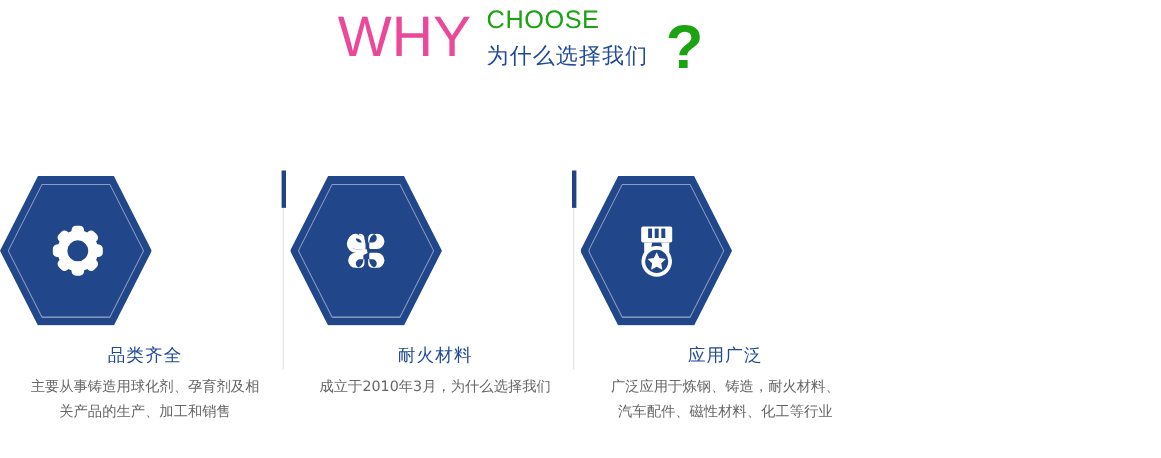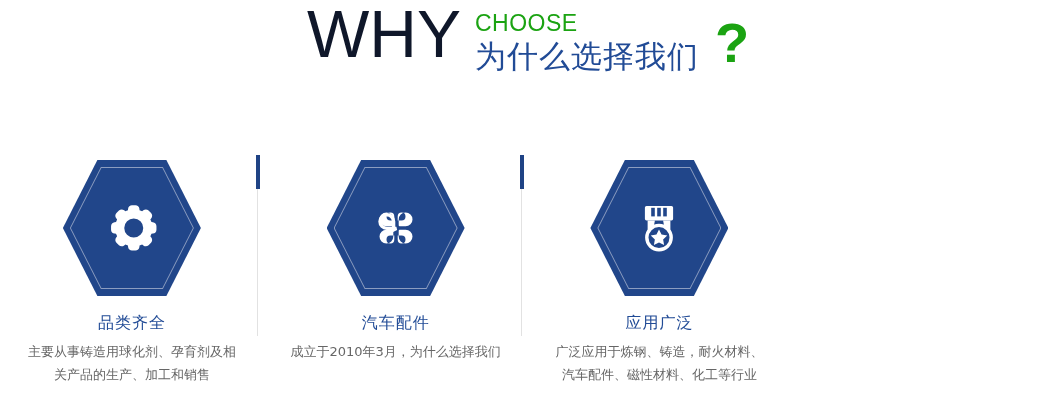--- a/index.html
+++ b/index.html
@@ -24,43 +24,43 @@
     height: 95px;
   }
   .heading-inner {
     position: absolute;
     left: 307px;
     top: 0;
     display: flex;
     align-items: flex-start;
   }
   .why-word {
-    font-size: 66px;
+    font-size: 52px;
     line-height: 64px;
     font-weight: 400;
-    color: #0f172a;
+    color: #ec4899;
     letter-spacing: 0px;
     font-family: "Liberation Sans", "DejaVu Sans", sans-serif;
     margin-top: 2px;
   }
   .choose-block {
     margin-left: 14px;
     display: flex;
     flex-direction: column;
-    margin-top: 10px;
+    margin-top: 4px;
   }
   .choose-word {
     font-size: 23px;
     line-height: 26px;
     color: #1ba312;
     letter-spacing: 0.5px;
     font-family: "Liberation Sans", "DejaVu Sans", sans-serif;
   }
   .cn-sub {
-    font-size: 31px;
+    font-size: 20px;
     line-height: 36px;
     color: #214b96;
     letter-spacing: 1px;
     margin-top: 2px;
     font-family: "DejaVu Sans", "Liberation Sans", sans-serif;
   }
   .qmark {
     font-size: 56px;
     line-height: 58px;
     color: #1ba312;
@@ -77,21 +77,20 @@
     top: 150px;
     width: 1055px;
     height: 266px;
     display: flex;
   }
   .card {
     position: relative;
     width: 263.75px;
     display: flex;
     flex-direction: column;
-    align-items: center;
   }
 
   
   .hex-wrap {
     position: relative;
     width: 138px;
     height: 136px;
     margin-top: 10px;
   }
   .hex {
@@ -223,21 +222,21 @@
             <path d="M24.2 24.2H14.6a6.8 6.8 0 1 1 6.8-6.8v6.8a2.8 2.8 0 0 1-2.8 2.8z" transform="translate(2.2,2.2)"></path>
           </g>
           <path fill="#ffffff" d="M24.3 24.3h-7.9a6.9 6.9 0 1 1 6.9-6.9v5.9a1 1 0 0 1-1 1zm0-9.8a3.9 3.9 0 1 0-3.9 3.9h3.9z"></path>
           <path fill="#ffffff" d="M27.7 24.3h7.9a6.9 6.9 0 1 0-6.9-6.9v5.9a1 1 0 0 0 1 1zm0-9.8a3.9 3.9 0 1 1 3.9 3.9h-3.9z"></path>
           <path fill="#ffffff" d="M24.3 27.7h-7.9a6.9 6.9 0 1 0 6.9 6.9v-5.9a1 1 0 0 0-1-1zm0 9.8a3.9 3.9 0 1 1-3.9-3.9h3.9z"></path>
           <path fill="#ffffff" d="M27.7 27.7h7.9a6.9 6.9 0 1 1-6.9 6.9v-5.9a1 1 0 0 1 1-1zm0 9.8a3.9 3.9 0 1 0 3.9-3.9h-3.9z"></path>
         </svg>
       </div>
     </div>
     <div class="caption">
-      <div class="cap-title">汽车配件</div>
+      <div class="cap-title">耐火材料</div>
       <div class="cap-body">成立于2010年3月，为什么选择我们</div>
     </div>
   </div>
 
   <div class="card">
     <div class="divider">
       <div class="seg-blue"></div>
       <div class="seg-grey"></div>
     </div>
     <div class="hex-wrap">

